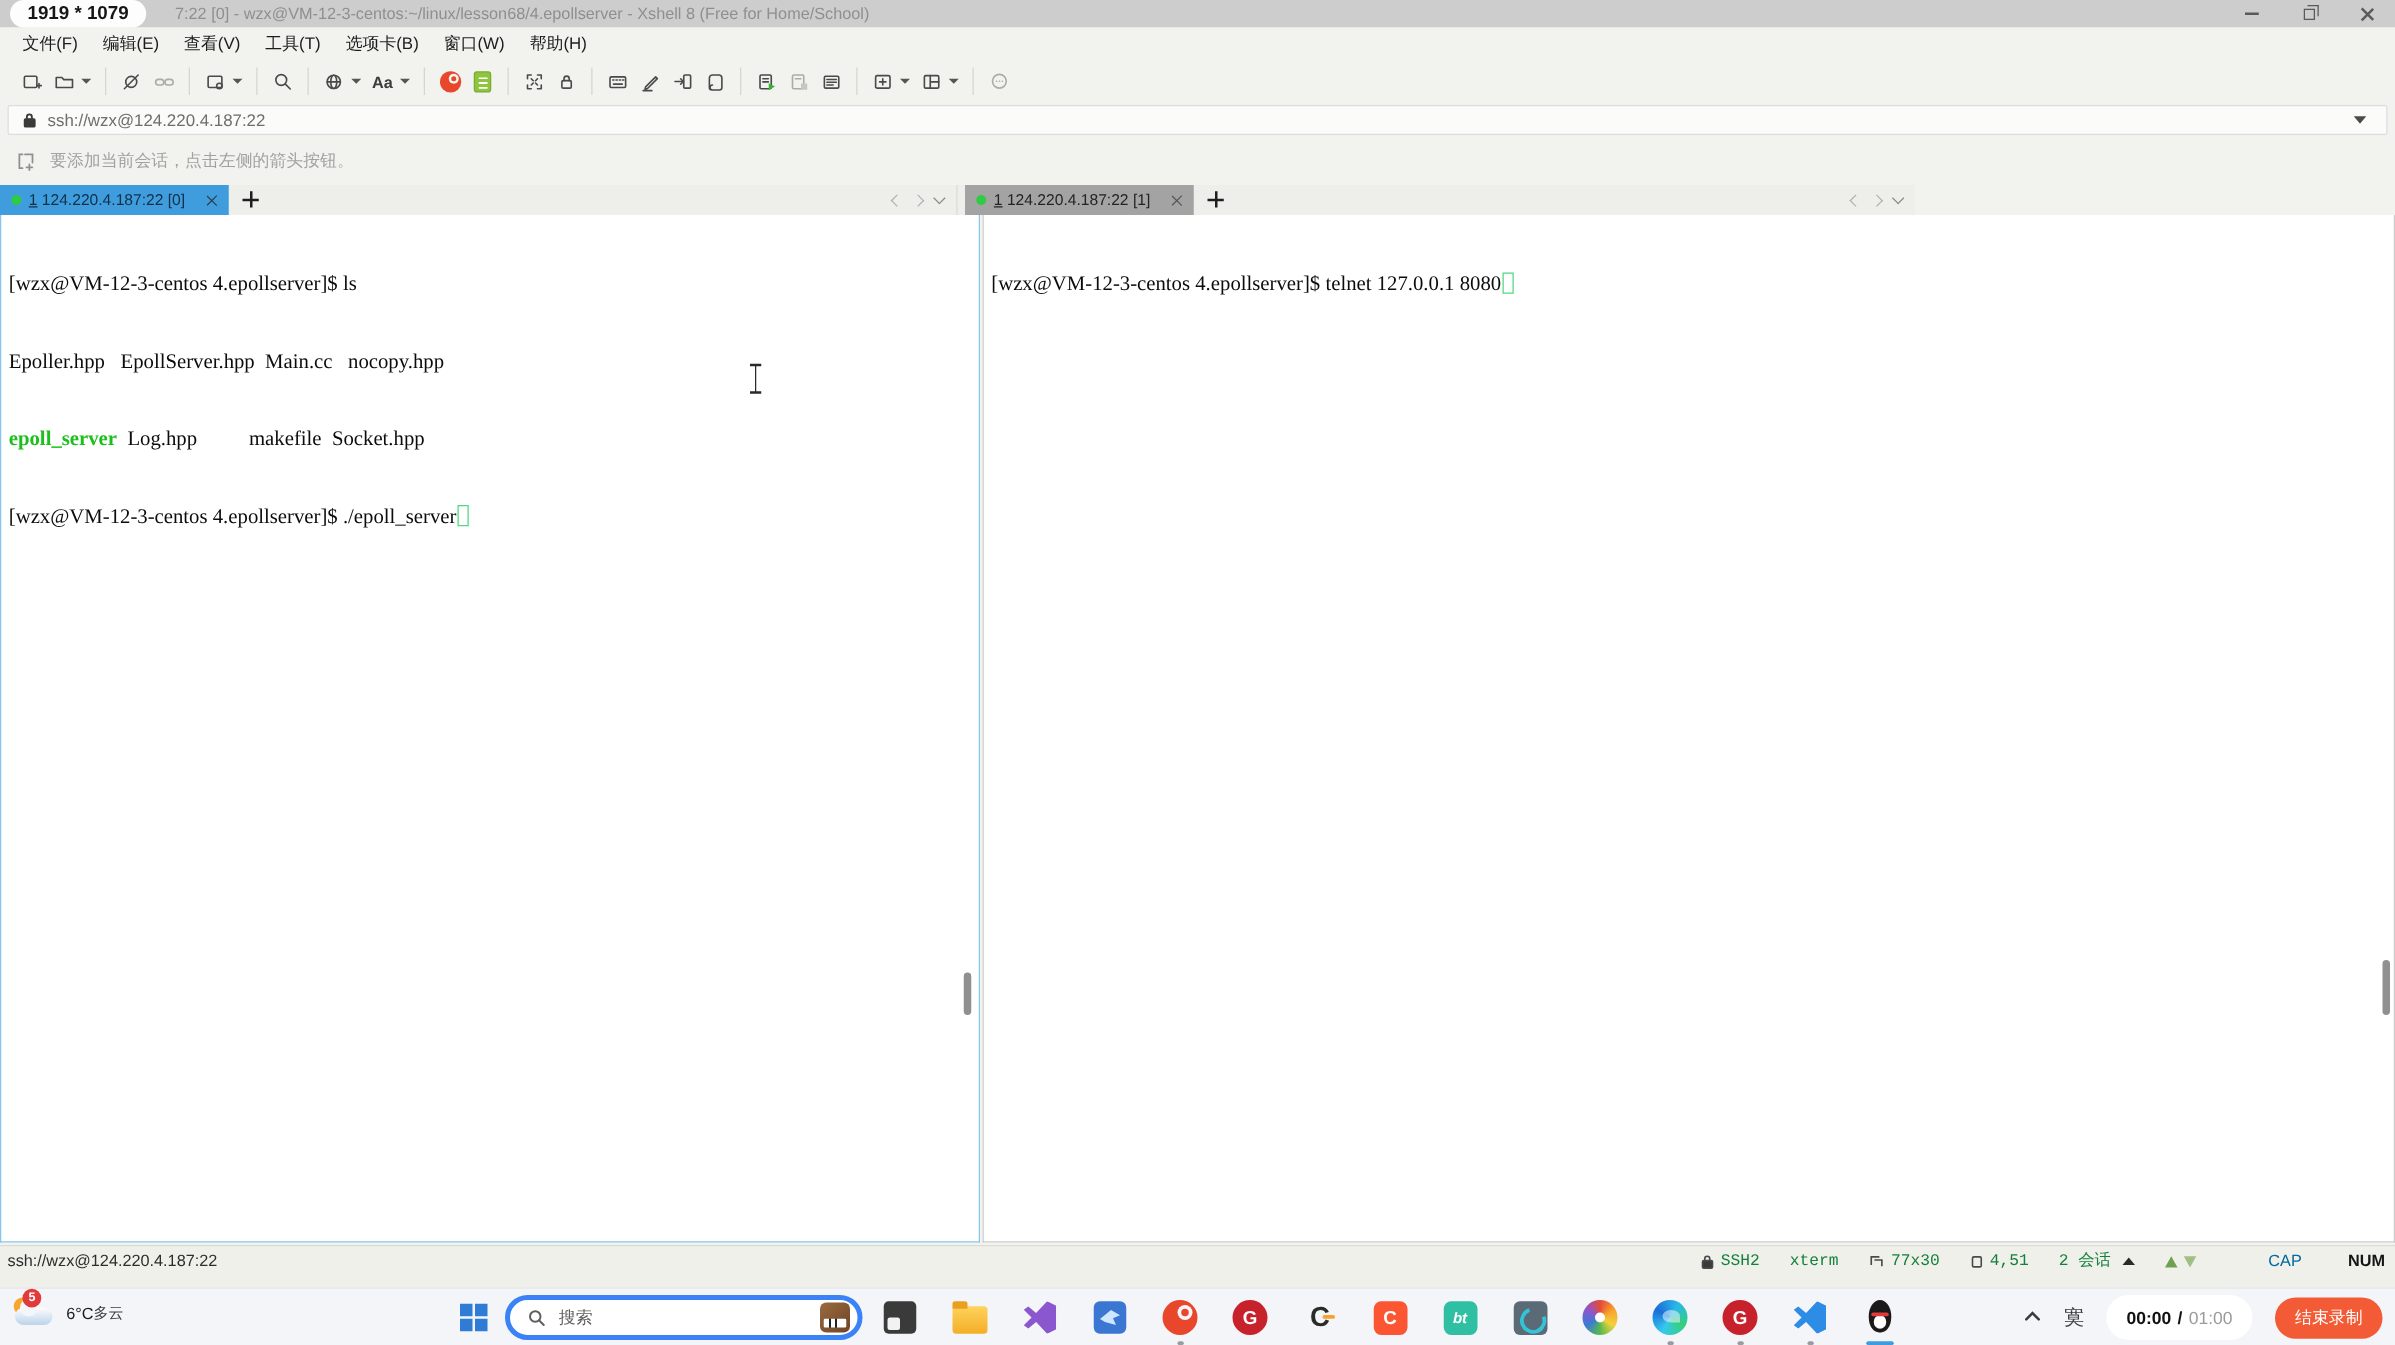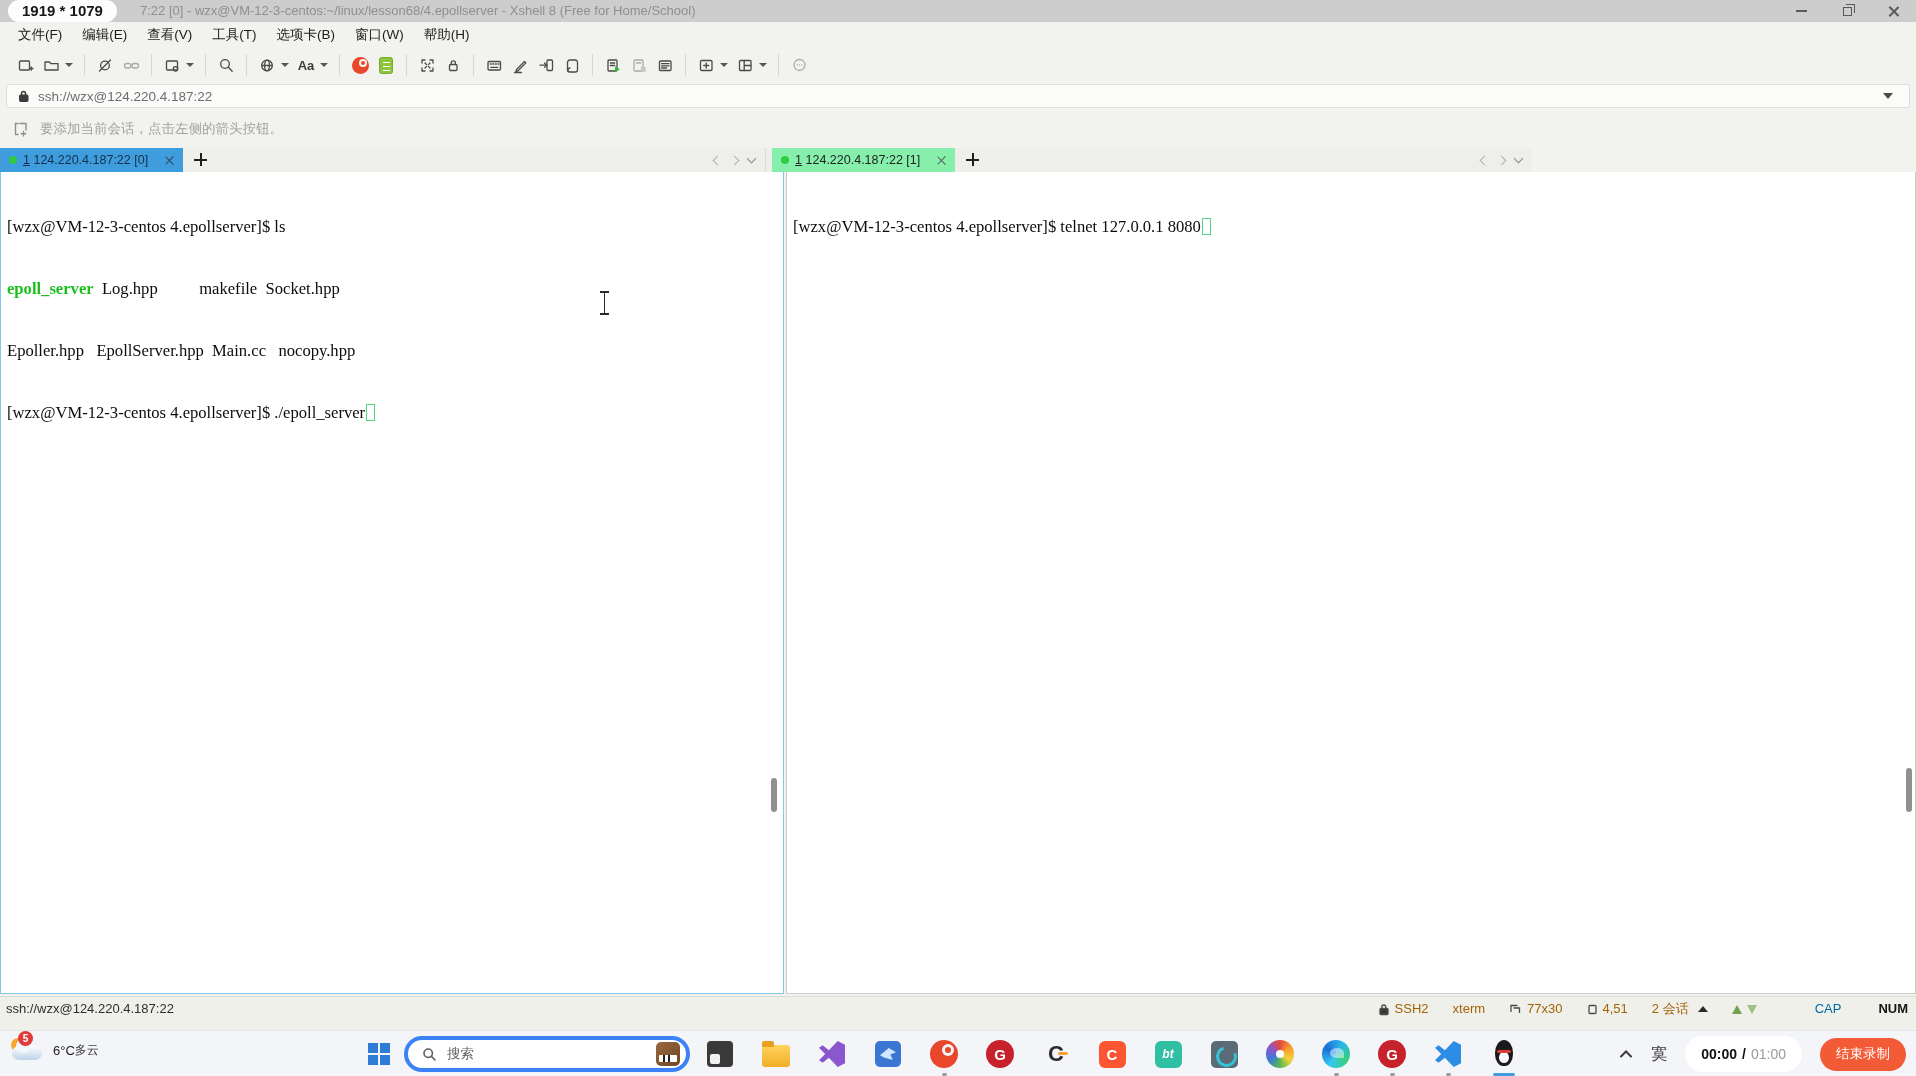--- a/index.html
+++ b/index.html
@@ -52,21 +52,21 @@
   .infobar svg { stroke:#8f8f8f; fill:none; stroke-width:1.4; stroke-linecap:round; }
   .info-text { font-size:13.5px; color:#a2a2a2; margin-left:8px; }
 
   
   .tabrow { position:absolute; left:0; top:148px; width:1532px; height:24px; background:#eeefeb; display:flex; }
   .tabgroup { height:24px; display:flex; align-items:center; }
   .tabgroup.g-left { width:958px; border-right:1px solid #dcdcd6; }
   .tabgroup.g-right { width:958px; }
   .tab { height:24px; display:flex; align-items:center; gap:6px; padding:0 9px; font-size:12.5px; white-space:nowrap; }
   .tab.active { background:#3f9dde; color:#123048; }
-  .tab.inactive { background:#86efac; color:#232323; }
+  .tab.inactive { background:#a3a3a3; color:#232323; }
   .tab-dot { width:8px; height:8px; border-radius:50%; background:#2ecb43; flex:none; }
   .tab-index { text-decoration:underline; }
   .tab-x { position:relative; width:10px; height:10px; margin-left:10px; }
   .tab-x::before,.tab-x::after { content:''; position:absolute; left:4.4px; top:-0.5px; width:1.4px; height:11px; background:#2c3e4c; }
   .tab-x::before { transform:rotate(45deg);} .tab-x::after { transform:rotate(-45deg);}
   .tab.inactive .tab-x::before,.tab.inactive .tab-x::after { background:#555; }
   .tab-plus { position:relative; width:20px; height:20px; margin-left:8px; }
   .tab-plus::before { content:''; position:absolute; left:3px; top:8.5px; width:13px; height:2.2px; background:#1e1e1e; }
   .tab-plus::after { content:''; position:absolute; left:8.4px; top:3px; width:2.2px; height:13px; background:#1e1e1e; }
   .tab-navs { margin-left:auto; display:flex; align-items:center; gap:10px; margin-right:10px; }
@@ -84,21 +84,21 @@
   .thumb-left { right:6px; top:606px; height:34px; }
   .thumb-right { right:3px; top:596px; height:44px; }
   .mouse-ibeam { position:absolute; left:598px; top:290px; width:13px; height:26px; }
   .mouse-ibeam::before { content:''; position:absolute; left:5.7px; top:2px; width:1.6px; height:22px; background:#2a2a2a; }
   .mouse-ibeam::after { content:''; position:absolute; left:2px; top:1px; width:9px; height:2px; background:#2a2a2a; box-shadow:0 22px 0 #2a2a2a; }
 
   
   .statusbar { position:absolute; left:0; top:996px; width:1916px; height:34px; background:#f0f0ea; border-top:1px solid #dcdcd6; display:flex; align-items:flex-start; padding:2px 8px 0 6px; }
   .sb-left { font-size:13px; color:#2e2e2e; line-height:20px; }
   .sb-right { margin-left:auto; display:flex; align-items:center; gap:24px; line-height:20px; }
-  .sb-item { display:flex; align-items:center; gap:5px; font-size:13px; color:#a16207; }
+  .sb-item { display:flex; align-items:center; gap:5px; font-size:13px; color:#15803d;font-family:Liberation Mono, monospace; }
   .sb-item svg { stroke:#4a4a4a; fill:none; stroke-width:1.3; }
   .sb-caret-up { width:0;height:0;border-left:5px solid transparent;border-right:5px solid transparent;border-bottom:6px solid #2a2a2a; margin-left:4px; }
   .arr { width:0; height:0; border-left:5.5px solid transparent; border-right:5.5px solid transparent; }
   .arr.up { border-bottom:9px solid #6fa14e; }
   .arr.dn { border-top:9px solid #9fbf85; }
   .sb-cap { color:#0369a1; font-size:13px;margin-left:34px; }
   .sb-num { color:#151515; font-size:13px; font-weight:bold;margin-left:13px; }
 
   
   .taskbar { position:absolute; left:0; top:1030px; width:1916px; height:46px; background:#f4f5f9; border-top:1px solid #e3e4e9; }
@@ -398,22 +398,22 @@
       <div class="tab-navs">
         <span class="chev l"></span>
         <span class="chev r"></span>
         <span class="chev d"></span>
       </div>
     </div>
   </div>
 
   <div class="term term-left">
     <div>[wzx@VM-12-3-centos 4.epollserver]$ ls</div>
+    <div>Epoller.hpp   EpollServer.hpp  Main.cc   nocopy.hpp</div>
     <div><span class="t-green">epoll_server</span><span>  Log.hpp          makefile  Socket.hpp</span></div>
-    <div>Epoller.hpp   EpollServer.hpp  Main.cc   nocopy.hpp</div>
     <div><span>[wzx@VM-12-3-centos 4.epollserver]$ ./epoll_server</span><span class="t-cursor"></span></div>
     <span class="scroll-thumb thumb-left"></span>
   </div>
 
   <div class="term term-right">
     <div><span>[wzx@VM-12-3-centos 4.epollserver]$ telnet 127.0.0.1 8080</span><span class="t-cursor"></span></div>
     <span class="scroll-thumb thumb-right"></span>
   </div>
 
   <div class="mouse-ibeam"></div>

